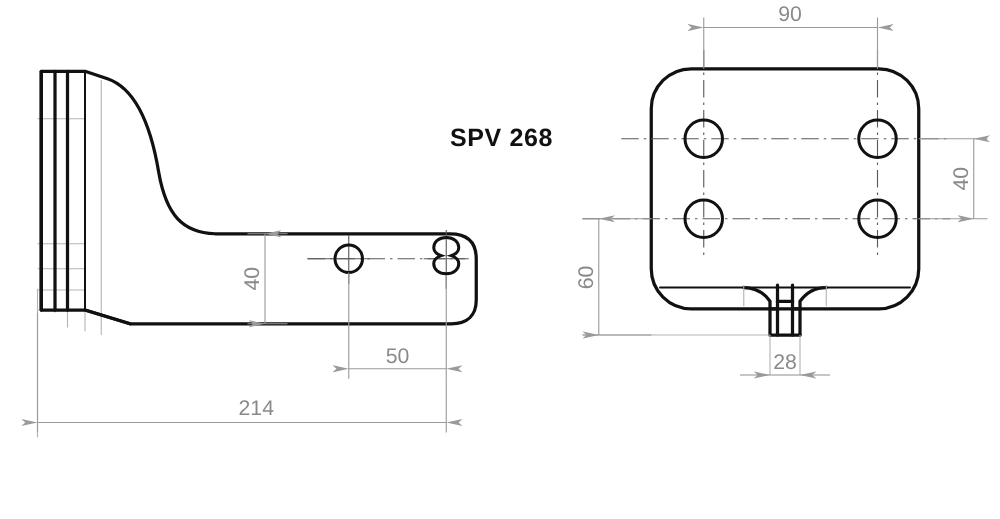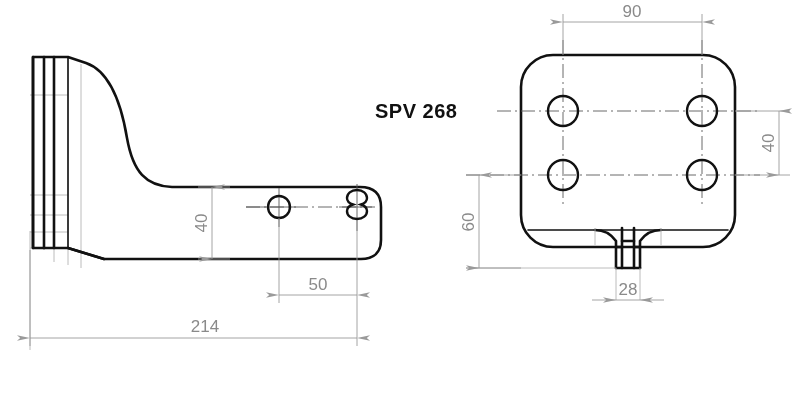--- a/index.html
+++ b/index.html
@@ -194,13 +194,13 @@
 
     <g>
       <line class="dimline" x1="616" y1="300" x2="640" y2="300" marker-start="url(#arrL)" marker-end="url(#arrR)"></line>
       <line class="dimline" x1="592" y1="300" x2="616" y2="300"></line>
       <line class="dimline" x1="640" y1="300" x2="664" y2="300"></line>
       <text class="dim-text" x="628" y="295" text-anchor="middle">28</text>
     </g>
   </g>
 </svg>
 
-<div class="part-title" style="left:375px; top:100px;text-align:right;">SPV 268</div>
+<div class="part-title" style="left:360px; top:100px;text-align:right;">SPV 268</div>
 
 </body></html>

